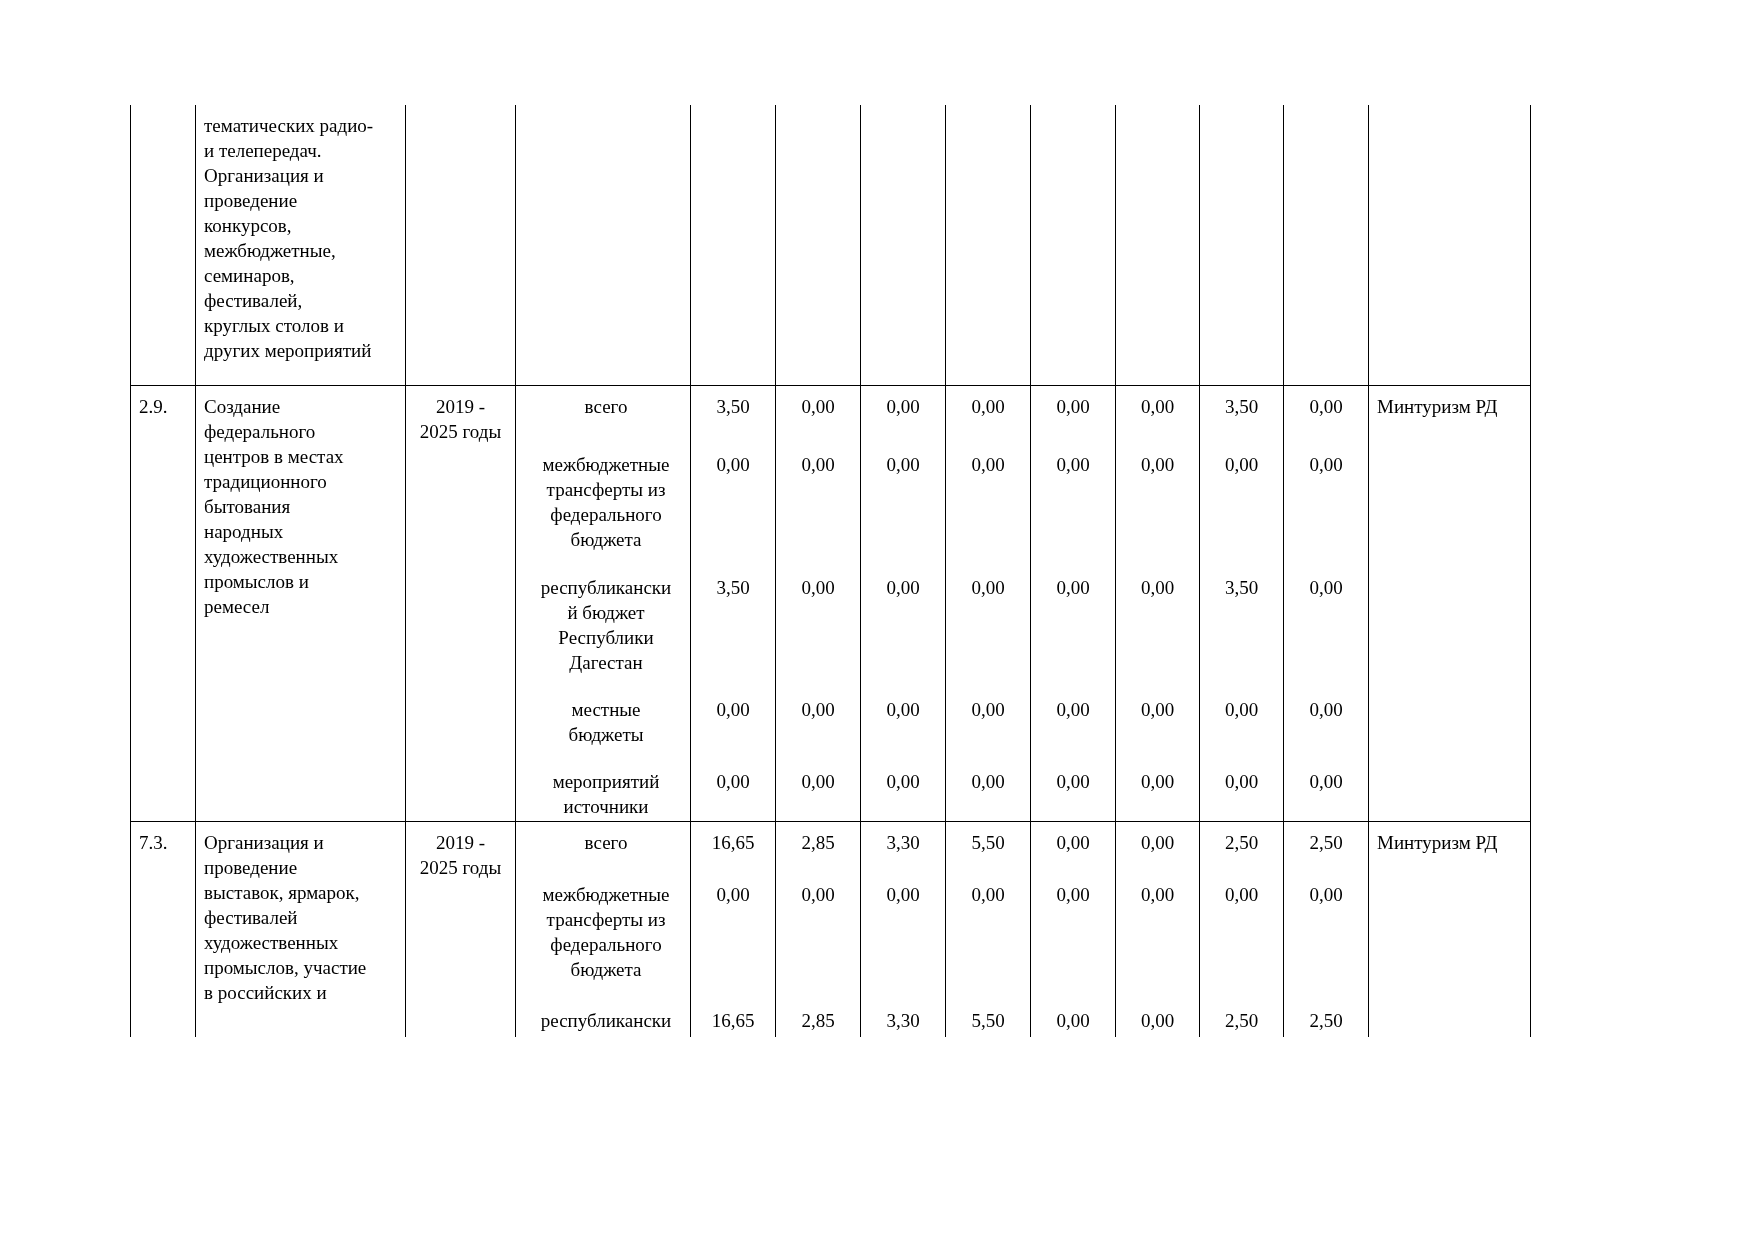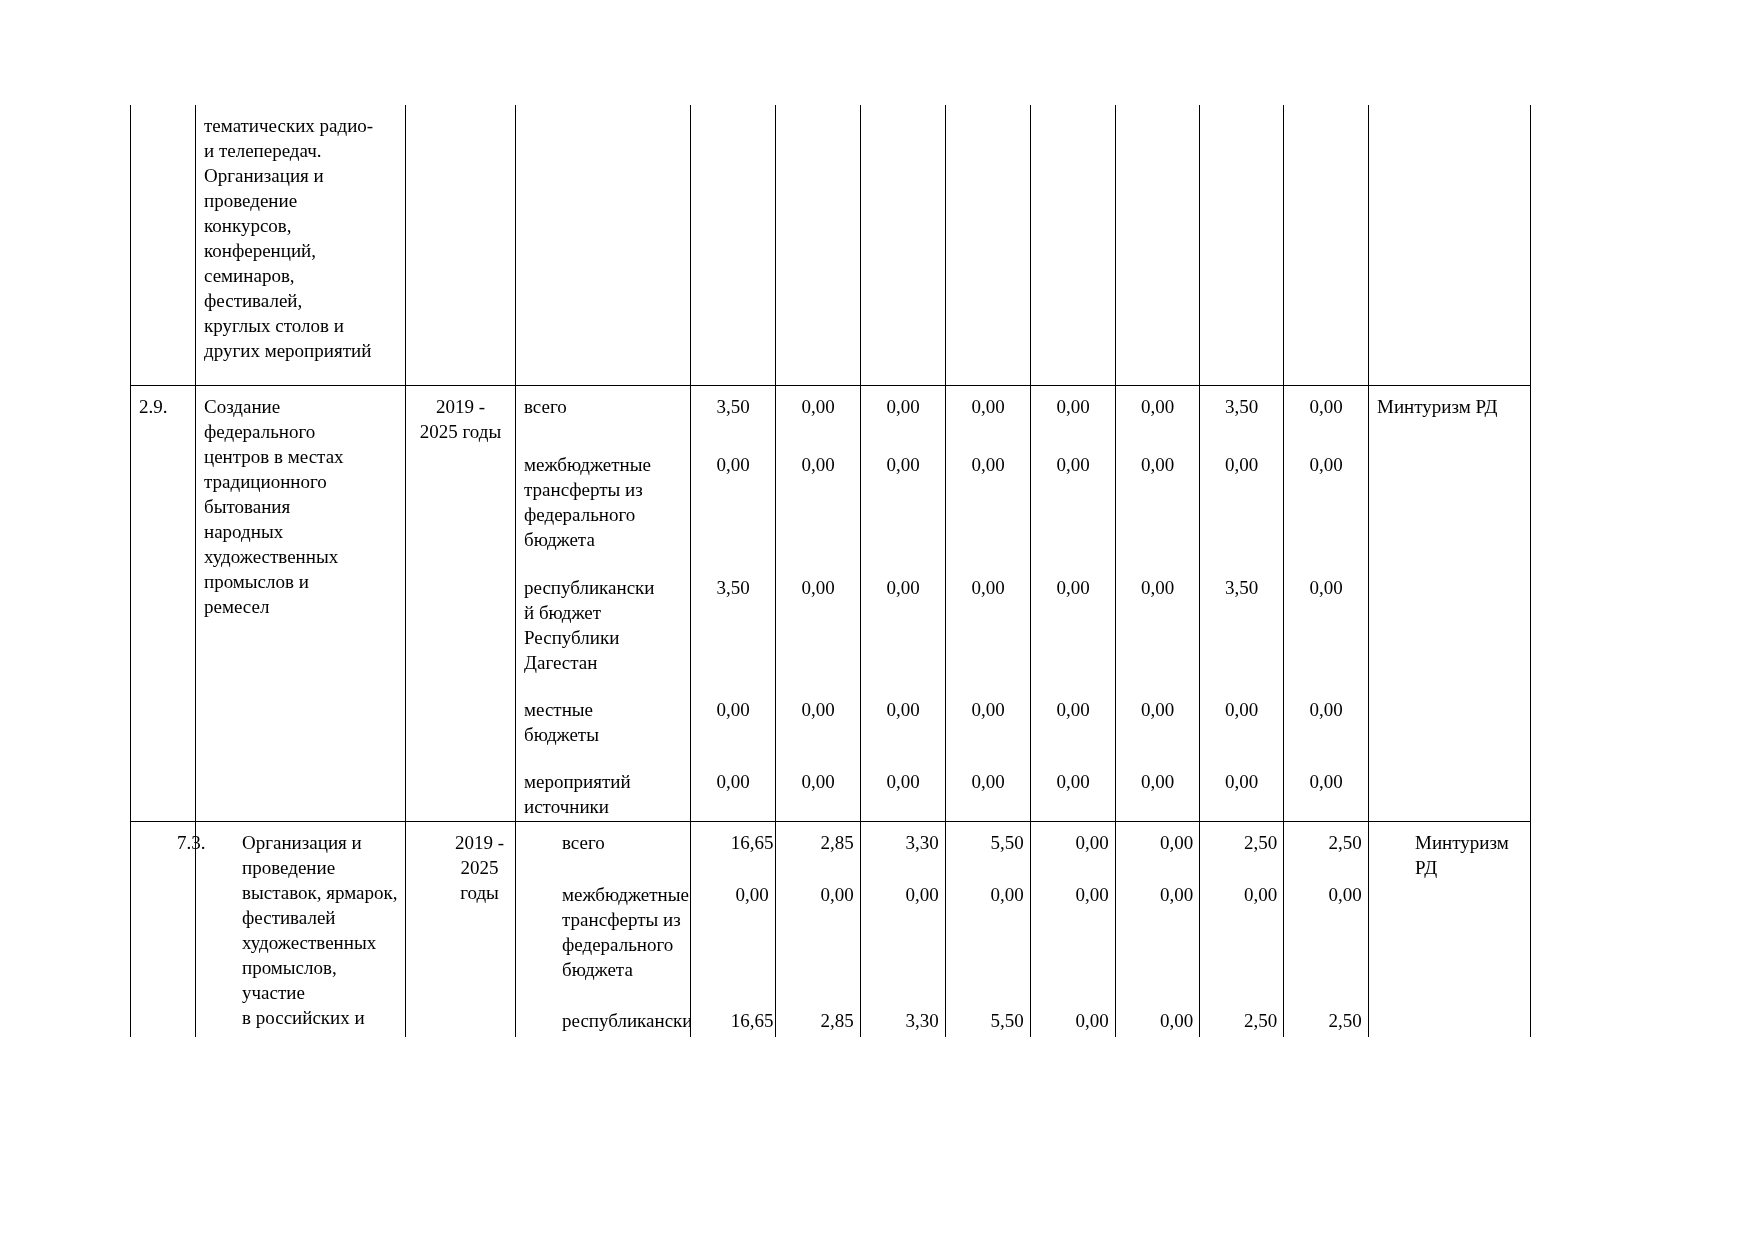--- a/index.html
+++ b/index.html
@@ -21,27 +21,27 @@
   table.budget td {
     border-left: 1.5px solid #000;
     border-right: 1.5px solid #000;
     vertical-align: top;
     padding: 0;
   }
   tr.row-cont { height:280px; }
   tr.row-cont td, tr.row-72 td { border-bottom: 1.5px solid #000; }
   tr.row-72 { height:435px; }
   tr.row-73 { height:215px; }
-  tr.row-73 td { border-bottom: none; padding-left: 38px; }
+  tr.row-73 td { border-bottom: none; }
 
   .cell-pad { padding: 8px 4px 0 8px; white-space: pre-line; }
   .period { text-align: center; padding-left:2px; padding-right:2px; }
 
   .sub { padding-top: 8px; overflow: hidden; }
-  .sub.lbl { padding-left: 8px; padding-right: 2px; white-space: pre-line; }
+  .sub.lbl { padding-left: 8px; padding-right: 2px; white-space: pre-line; text-align: center; }
   .sub.val { text-align: center; }
 
   .s72a { height: 58px; }
   .s72b { height: 123px; }
   .s72c { height: 122px; }
   .s72d { height: 72px; font-family: Liberation Serif, serif; }
   .s72e { height: 60px; }
 
   .s73a { height: 52px; }
   .s73b { height: 126px; }
@@ -70,21 +70,21 @@
 
   <tbody>
         <tr class="row-cont">
     <td></td>
     <td>
       <div class="cell-pad">тематических радио-
 и телепередач.
 Организация и
 проведение
 конкурсов,
-конференций,
+межбюджетные,
 семинаров,
 фестивалей,
 круглых столов и
 других мероприятий</div>
     </td>
     <td></td>
     <td></td>
     <td></td>
     <td></td>
     <td></td>

